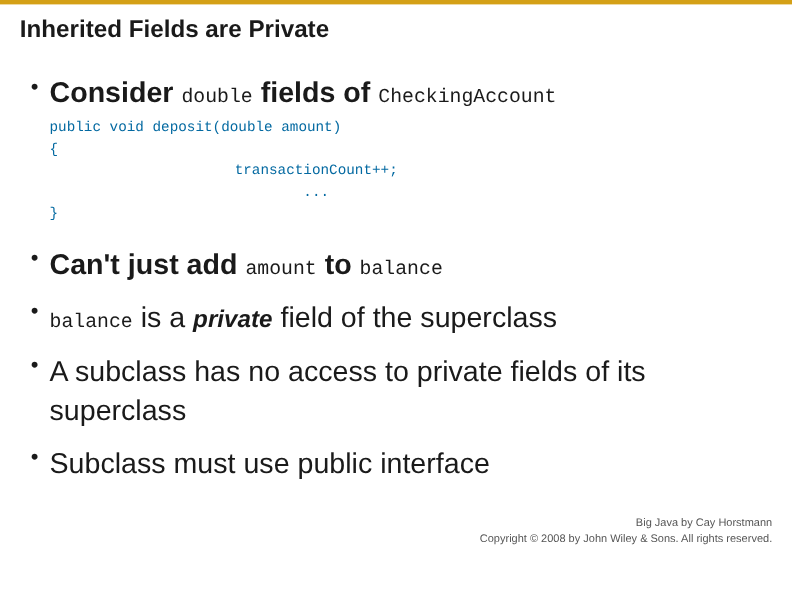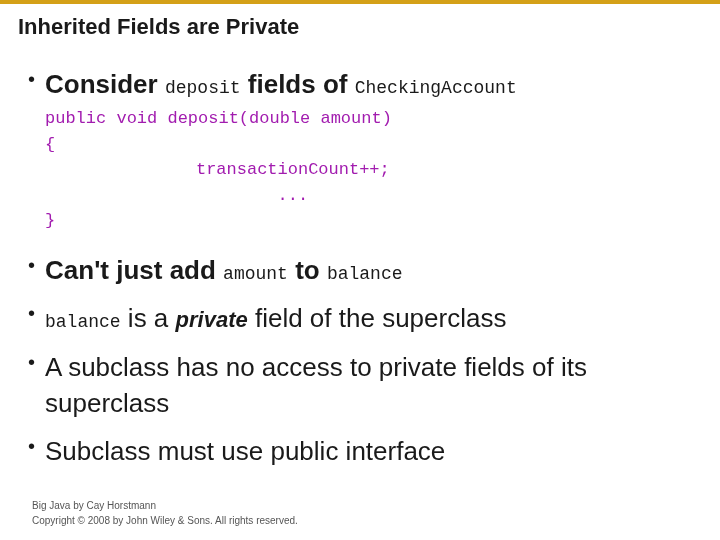--- a/index.html
+++ b/index.html
@@ -65,22 +65,22 @@
     }
 
     .bullet-content {
       font-size: 19px;
       color: #1a1a1a;
       line-height: 1.4;
     }
 
     .code-block {
       font-family: 'Courier New', Courier, monospace;
-      font-size: 17px;
-      color: #a21caf;
+      font-size: 13px;
+      color: #0369a1;
       background: #ffffff;
       margin-left: 0px;
       margin-top: 4px;
       margin-bottom: 6px;
       line-height: 1.5;
     }
 
     .code-inline {
       font-family: 'Courier New', Courier, monospace;
       font-size: 18px;
@@ -93,20 +93,21 @@
     }
 
     .text-italic {
       font-style: italic;
       font-weight: bold;
       font-size: 22px;
       color: #1a1a1a;
     }
 
     .footer {
+      text-align: right;
       padding: 6px 18px 8px 32px;
       font-size: 10px;
       color: #555555;
       line-height: 1.5;
     }
 
     .code-line {
       display: block;
     }
 
@@ -123,21 +124,21 @@
     <div class="title-text">Inherited Fields are Private</div>
   </div>
   <div class="divider"></div>
 
   <div class="content">
 
     <div class="bullet-item">
       <span class="bullet">•</span>
       <div>
         <span class="bullet-content">
-          <span class="text-normal" style="font-weight:bold;">Consider </span><span class="code-inline">deposit</span><span class="text-normal" style="font-weight:bold;"> fields of </span><span class="code-inline">CheckingAccount</span>
+          <span class="text-normal" style="font-weight:bold;">Consider </span><span class="code-inline">double</span><span class="text-normal" style="font-weight:bold;"> fields of </span><span class="code-inline">CheckingAccount</span>
         </span>
         <div class="code-block">
           <span class="code-line">public void deposit(double amount)</span>
           <span class="code-line">{</span>
           <span class="code-line indent1">transactionCount++;</span>
           <span class="code-line indent1">...</span>
           <span class="code-line">}</span>
         </div>
       </div>
     </div>

